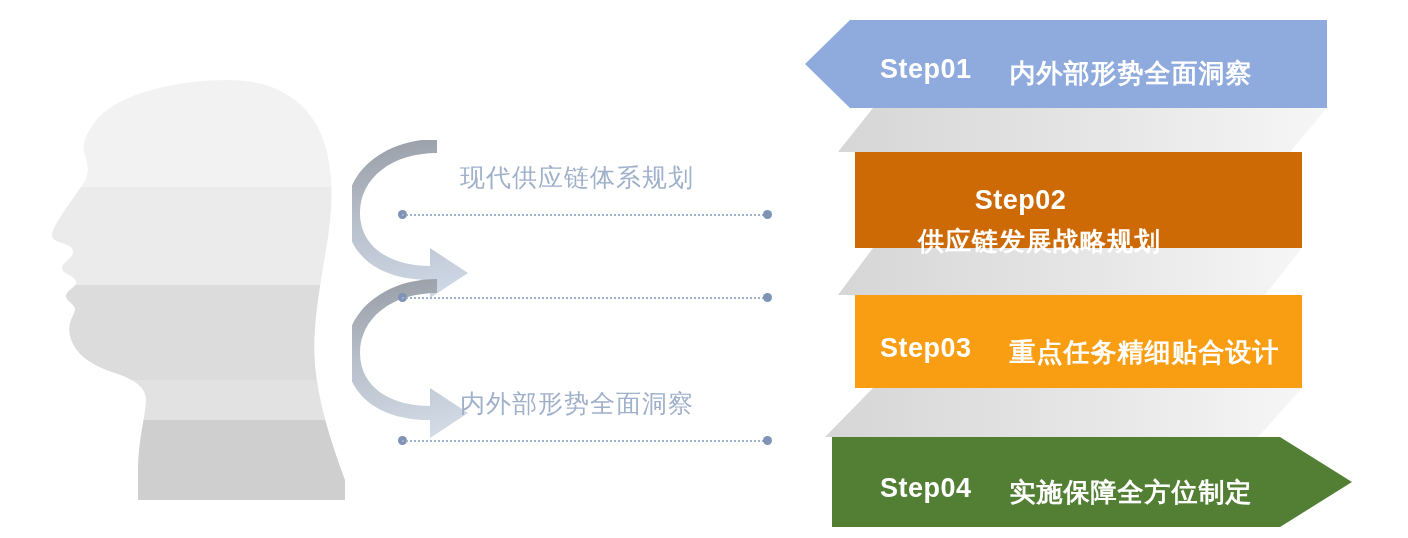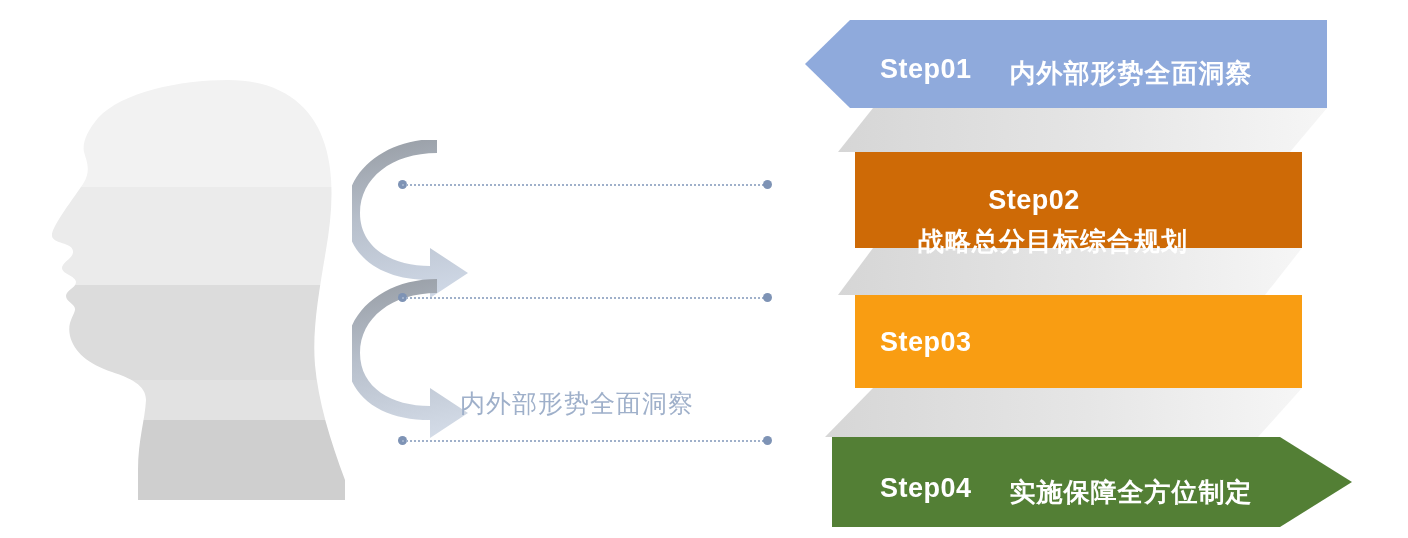--- a/index.html
+++ b/index.html
@@ -178,20 +178,21 @@
                  L 116,125
                  L 78,150
                  L 78,132
                  C 28,132 -6,108 -6,65
                  C -6,22 34,-9 85,-9 Z" transform="translate(0,148)"></path>
       </g>
     </svg>
   </div>
 
   <div class="label-row" style="top:162px;">
+    <div class="label-text">现代供应链体系规划</div>
     <div class="label-rule">
       <span class="rule-dot left"></span>
       <span class="rule-line"></span>
       <span class="rule-dot right"></span>
     </div>
   </div>
 
   <div class="label-row" style="top:275px;">
     <div class="label-rule">
       <span class="rule-dot left"></span>
@@ -234,25 +235,26 @@
     </svg>
 
     
     <div class="step-label" style="left:880px; top:48px;">
       <span class="step-no">Step01</span>
       <span class="step-title">内外部形势全面洞察</span>
     </div>
 
     <div class="step-label" style="left:880px; top:185px;flex-direction:column;">
       <span class="step-no">Step02</span>
-      <span class="step-title">战略总分目标综合规划</span>
+      <span class="step-title">供应链发展战略规划</span>
     </div>
 
     <div class="step-label" style="left:880px; top:327px;">
       <span class="step-no">Step03</span>
+      <span class="step-title">重点任务精细贴合设计</span>
     </div>
 
     <div class="step-label" style="left:880px; top:467px;">
       <span class="step-no">Step04</span>
       <span class="step-title">实施保障全方位制定</span>
     </div>
   </div>
 
 </div>
 

